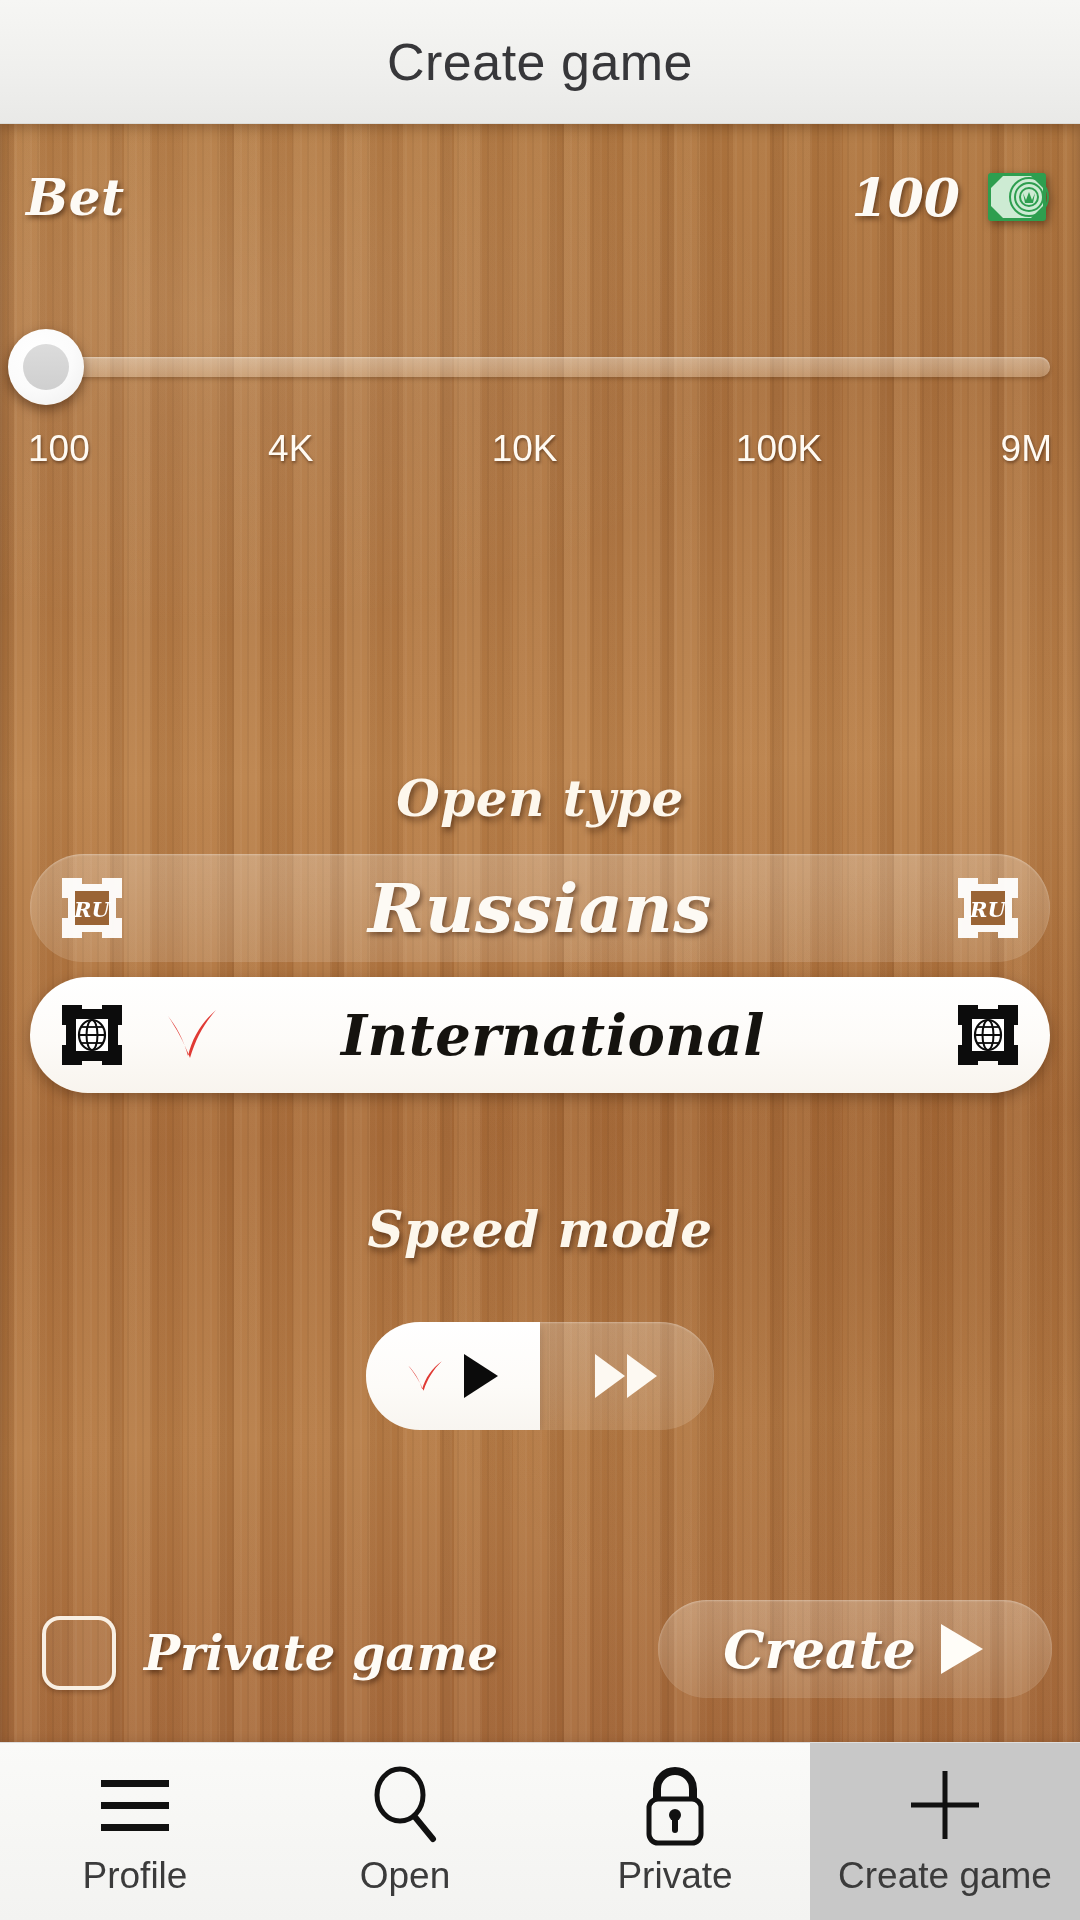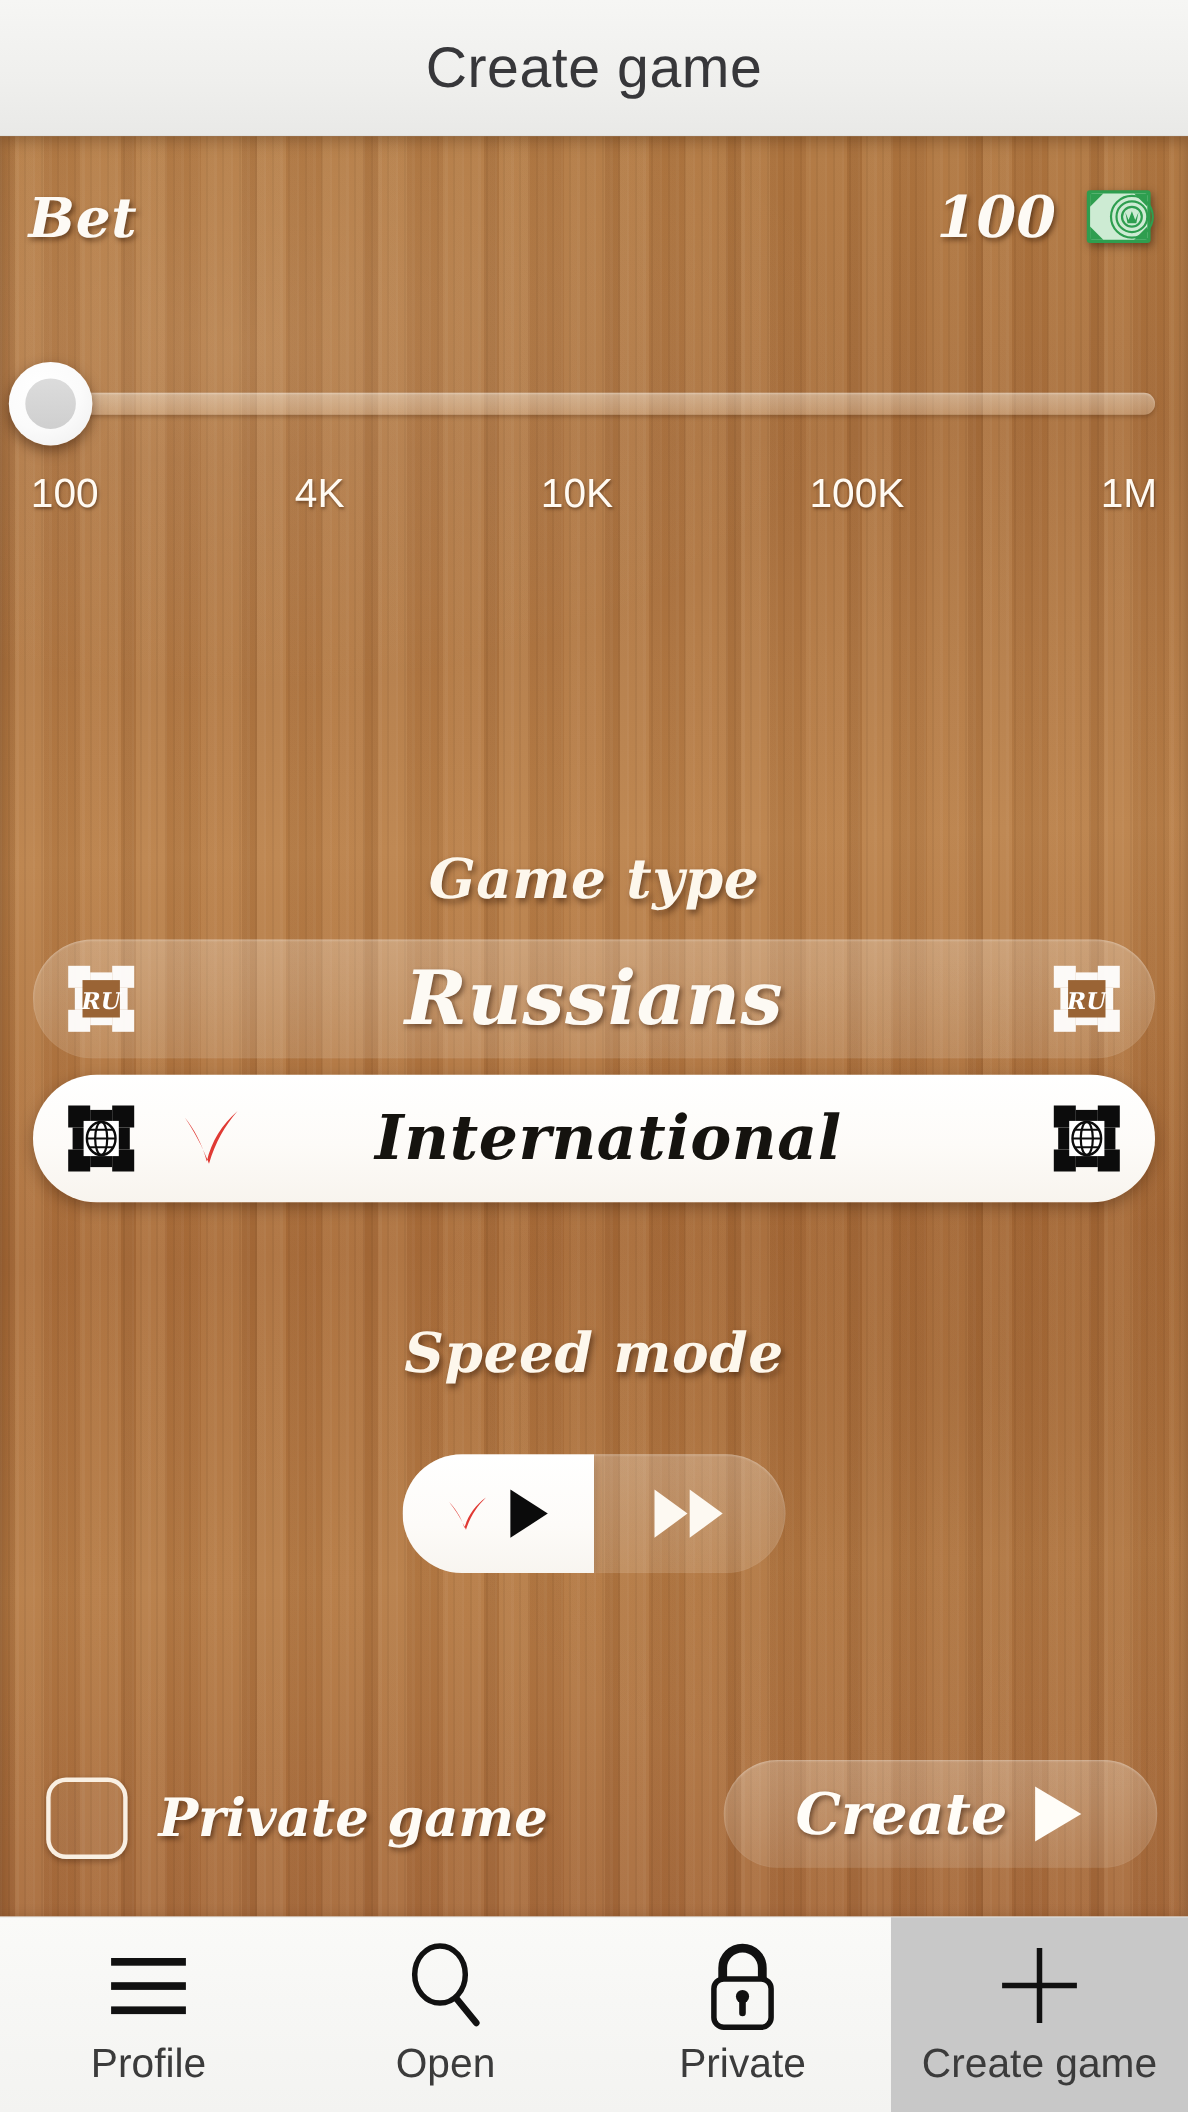--- a/index.html
+++ b/index.html
@@ -381,24 +381,24 @@
       <div class="slider-wrap">
         <div class="slider-track"></div>
         <div class="slider-knob"></div>
       </div>
 
       <div class="tick-row">
         <span class="tick">100</span>
         <span class="tick">4K</span>
         <span class="tick">10K</span>
         <span class="tick">100K</span>
-        <span class="tick">1M</span>
-      </div>
-
-      <div class="section-heading heading-game-type">Game type</div>
+        <span class="tick">9M</span>
+      </div>
+
+      <div class="section-heading heading-game-type">Open type</div>
 
       <div class="option-row option-russians">
         <svg class="opt-icon" viewBox="0 0 68 68">
           <rect x="4" y="4" width="20" height="20" fill="#ffffff" opacity="0.95"></rect>
           <rect x="44" y="4" width="20" height="20" fill="#ffffff" opacity="0.95"></rect>
           <rect x="4" y="44" width="20" height="20" fill="#ffffff" opacity="0.95"></rect>
           <rect x="44" y="44" width="20" height="20" fill="#ffffff" opacity="0.95"></rect>
           <rect x="24" y="10" width="20" height="48" fill="#ffffff" opacity="0.95"></rect>
           <rect x="10" y="24" width="48" height="20" fill="#ffffff" opacity="0.95"></rect>
           <rect x="17" y="17" width="34" height="34" fill="#9a6435"></rect>

